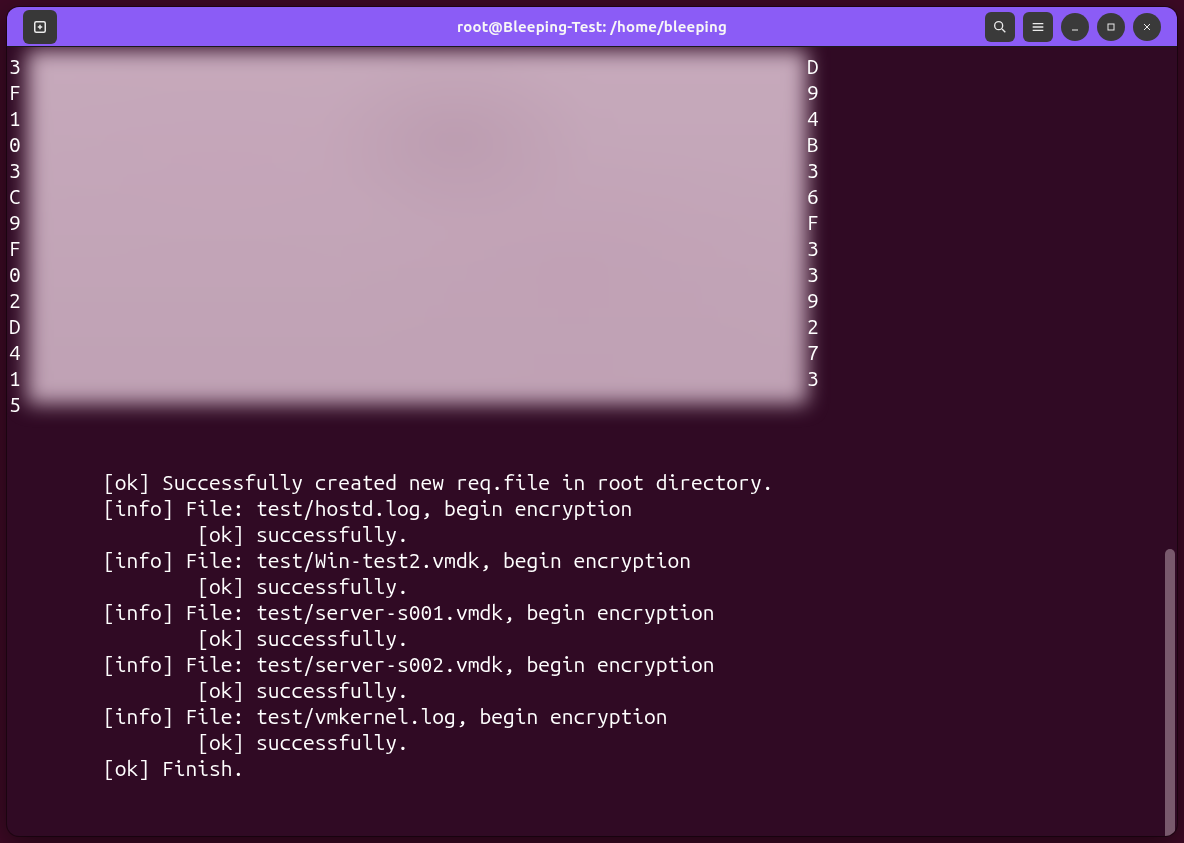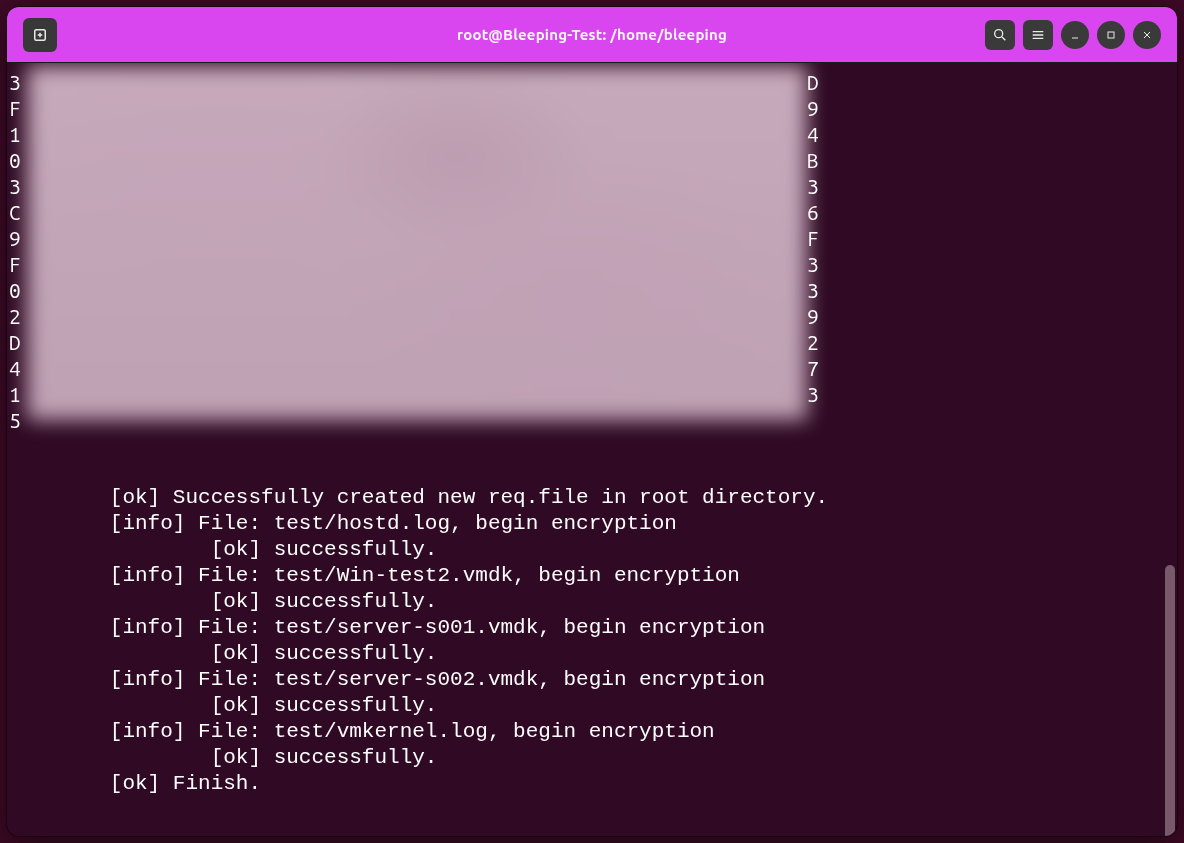--- a/index.html
+++ b/index.html
@@ -18,22 +18,22 @@
   width: 1170px;
   height: 829px;
   background: #300a24;
   border-radius: 12px;
   box-shadow: 0 0 0 1px rgba(0,0,0,0.4), 0 8px 30px rgba(0,0,0,0.5);
   display: flex;
   flex-direction: column;
   overflow: hidden;
 }
 .titlebar {
-  height: 56px;
-  background: #d946ef;
+  height: 40px;
+  background: #8b5cf6;
   display: flex;
   align-items: center;
   padding: 0 16px;
   border-bottom: 1px solid #1a1a1a;
 }
 .titlebar-left { display: flex; align-items: center; width: 200px; }
 .titlebar-center { flex: 1; text-align: center; color: #f7f7f7; font-family: Ubuntu, sans-serif; font-size: 15px; font-weight: 700; letter-spacing: 0.2px; }
 .titlebar-right { display: flex; align-items: center; gap: 8px; justify-content: flex-end; width: 200px; }
 .btn-round {
   width: 30px;
@@ -79,21 +79,21 @@
 pre.col {
   position: absolute;
   color: #fff;
   font-size: 21px;
   line-height: 26px;
   font-family: 'Ubuntu Mono', monospace;
 }
 .col-left { left: 2px; top: 6px; }
 .col-right { left: 800px; top: 6px; }
 .logs { position:absolute; left:2px; top:370px; width:1166px; }
-.line { white-space: pre; font-family: Liberation Mono, monospace; }
+.line { white-space: pre; }
 .scrollbar {
   position:absolute;
   right:2px;
   top:502px;
   width:10px;
   height:328px;
   border-radius:5px;
   background: #b59aa8;
   opacity:0.55;
 }

